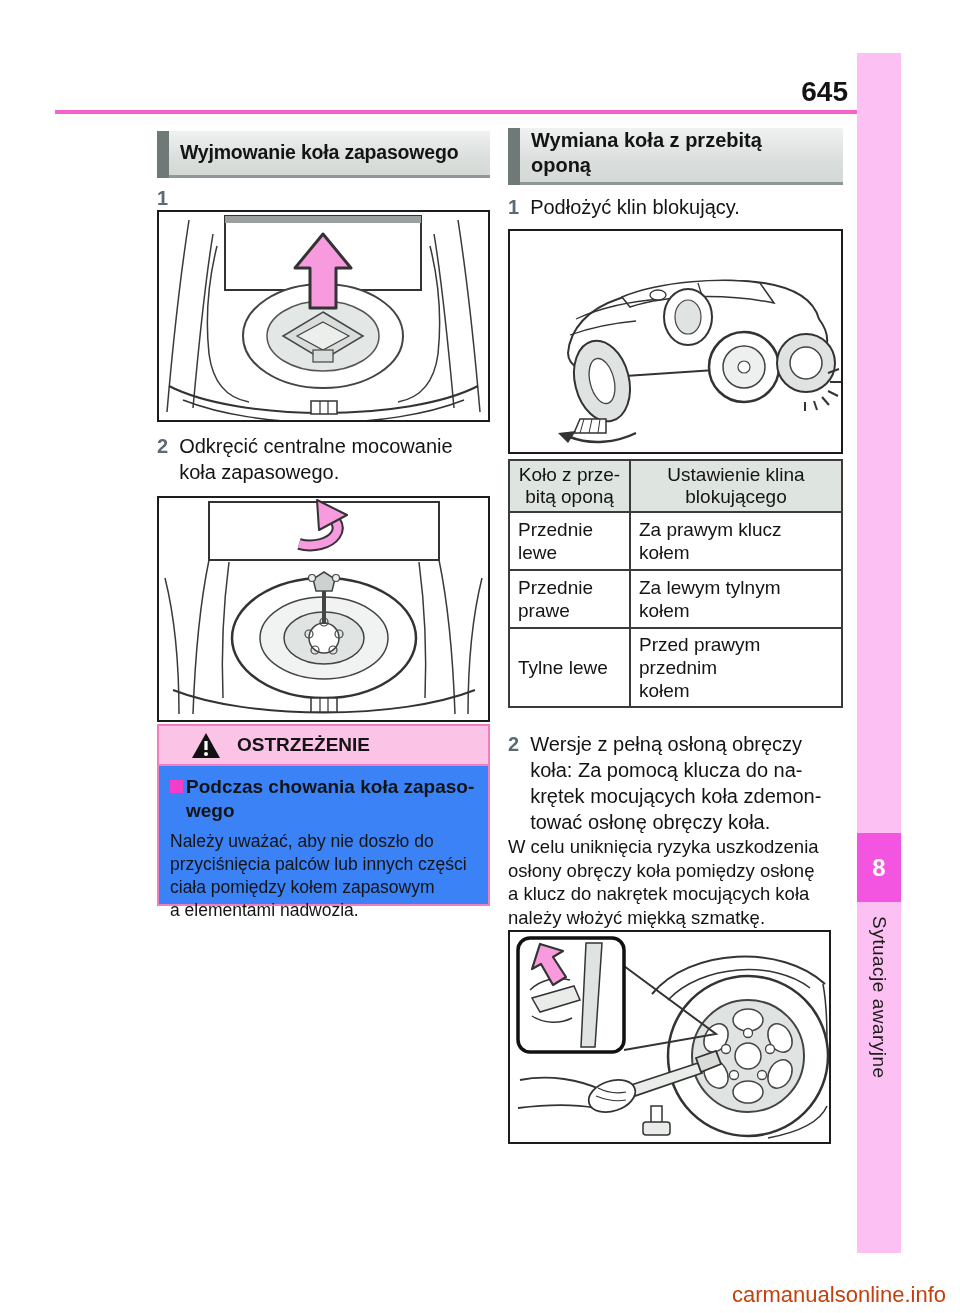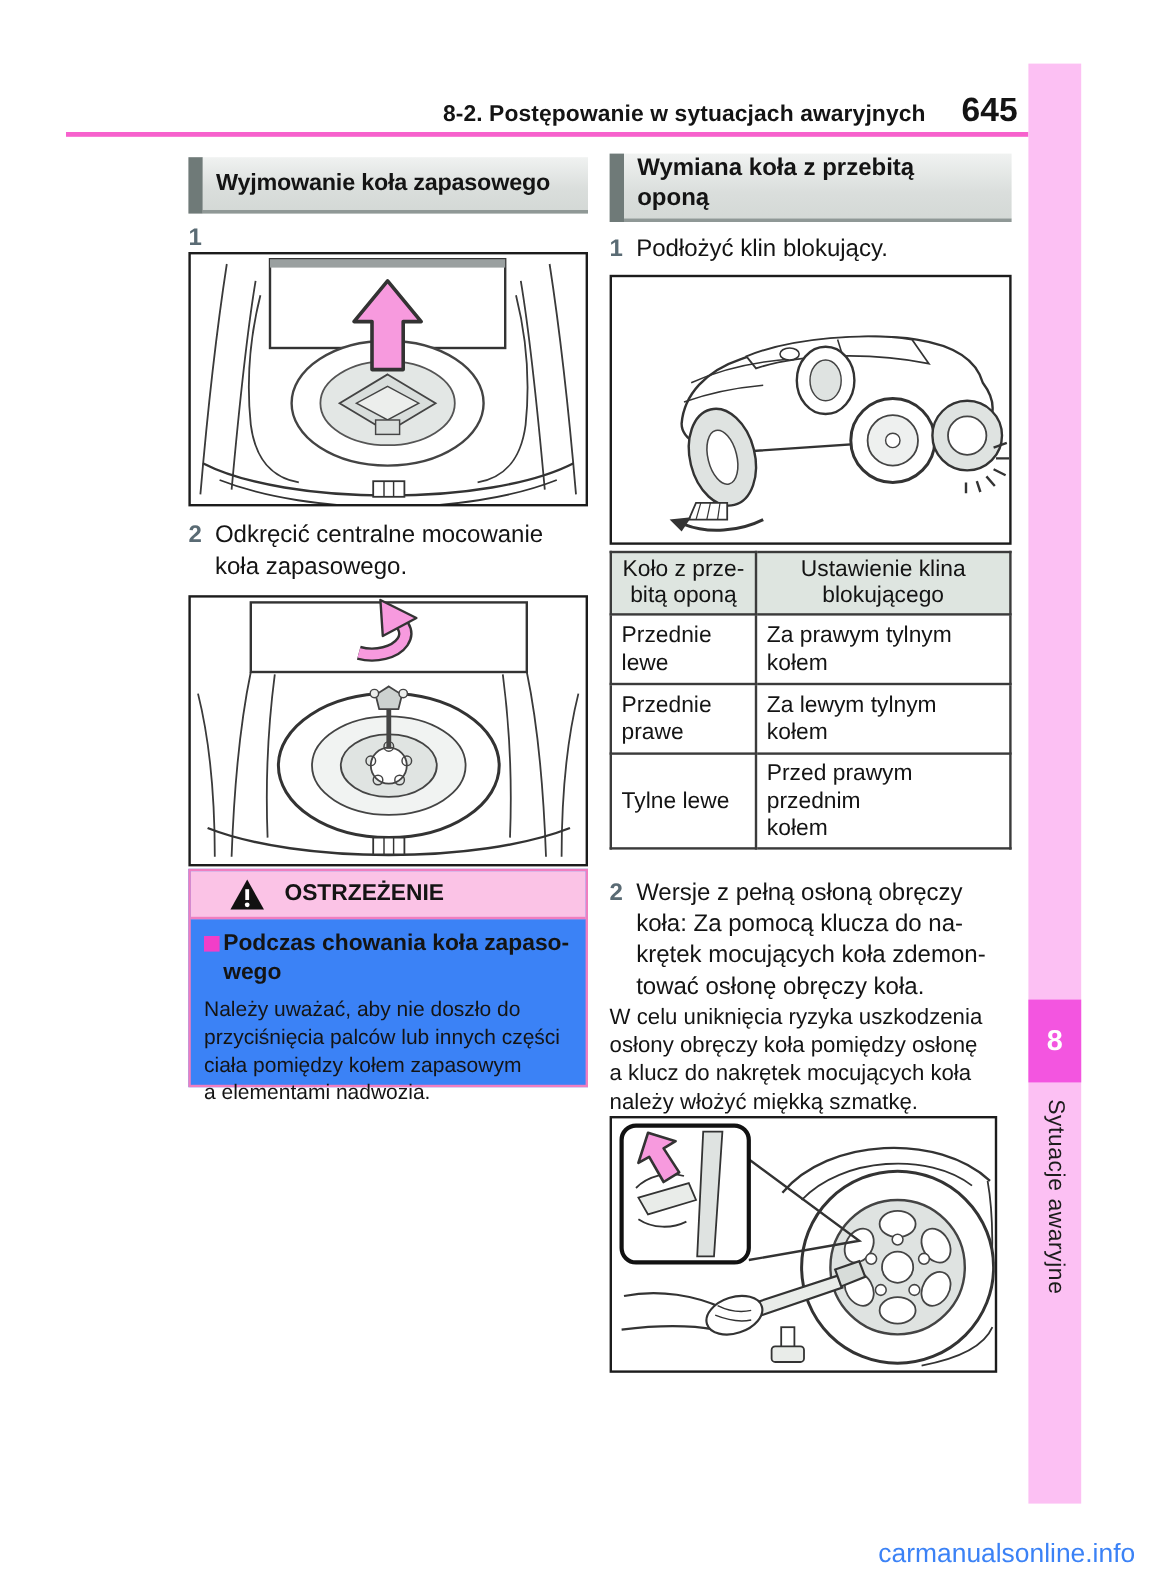--- a/index.html
+++ b/index.html
@@ -59,27 +59,26 @@
   table.chock th{background:#dee5e0;font-weight:normal;text-align:center;
               line-height:22px;padding:3px 4px;}
   .colA{width:111px;margin-left:40px;}
   table.chock td{height:48px;}
 
   
   .note{font-size:18.5px;line-height:23.5px;}
 
   
   .watermark{top:1282px;left:0;width:946px;text-align:right;
-             font-size:22px;color:#3b82f6;}
+             font-size:22px;color:#c2410c;}
 </style>
 </head>
 <body>
 
 <div class="abs hdr-row">
-  <span class="hdr-title">8-2. Postępowanie w sytuacjach awaryjnych</span>
   <span class="hdr-num">645</span>
 </div>
 <div class="abs hdr-rule"></div>
 
 <div class="abs tab-bar"></div>
 <div class="abs tab-badge">8</div>
 <div class="abs tab-label">Sytuacje awaryjne</div>
 
 <div class="abs sec-head" style="top:131px;left:157px;width:333px;height:47px;">
   <div class="sec-accent"></div>
@@ -239,21 +238,21 @@
   <tbody>
       <tr>
     <th class="colA preline">Koło z prze-
 bitą oponą</th>
     <th class="preline">Ustawienie klina
 blokującego</th>
   </tr>
   <tr>
     <td class="preline">Przednie
 lewe</td>
-    <td class="preline">Za prawym tylnym kołem</td>
+    <td class="preline">Za prawym klucz kołem</td>
   </tr>
   <tr>
     <td class="preline">Przednie
 prawe</td>
     <td class="preline">Za lewym tylnym kołem</td>
   </tr>
   <tr>
     <td class="preline">Tylne lewe</td>
     <td class="preline">Przed prawym przednim
 kołem</td>

